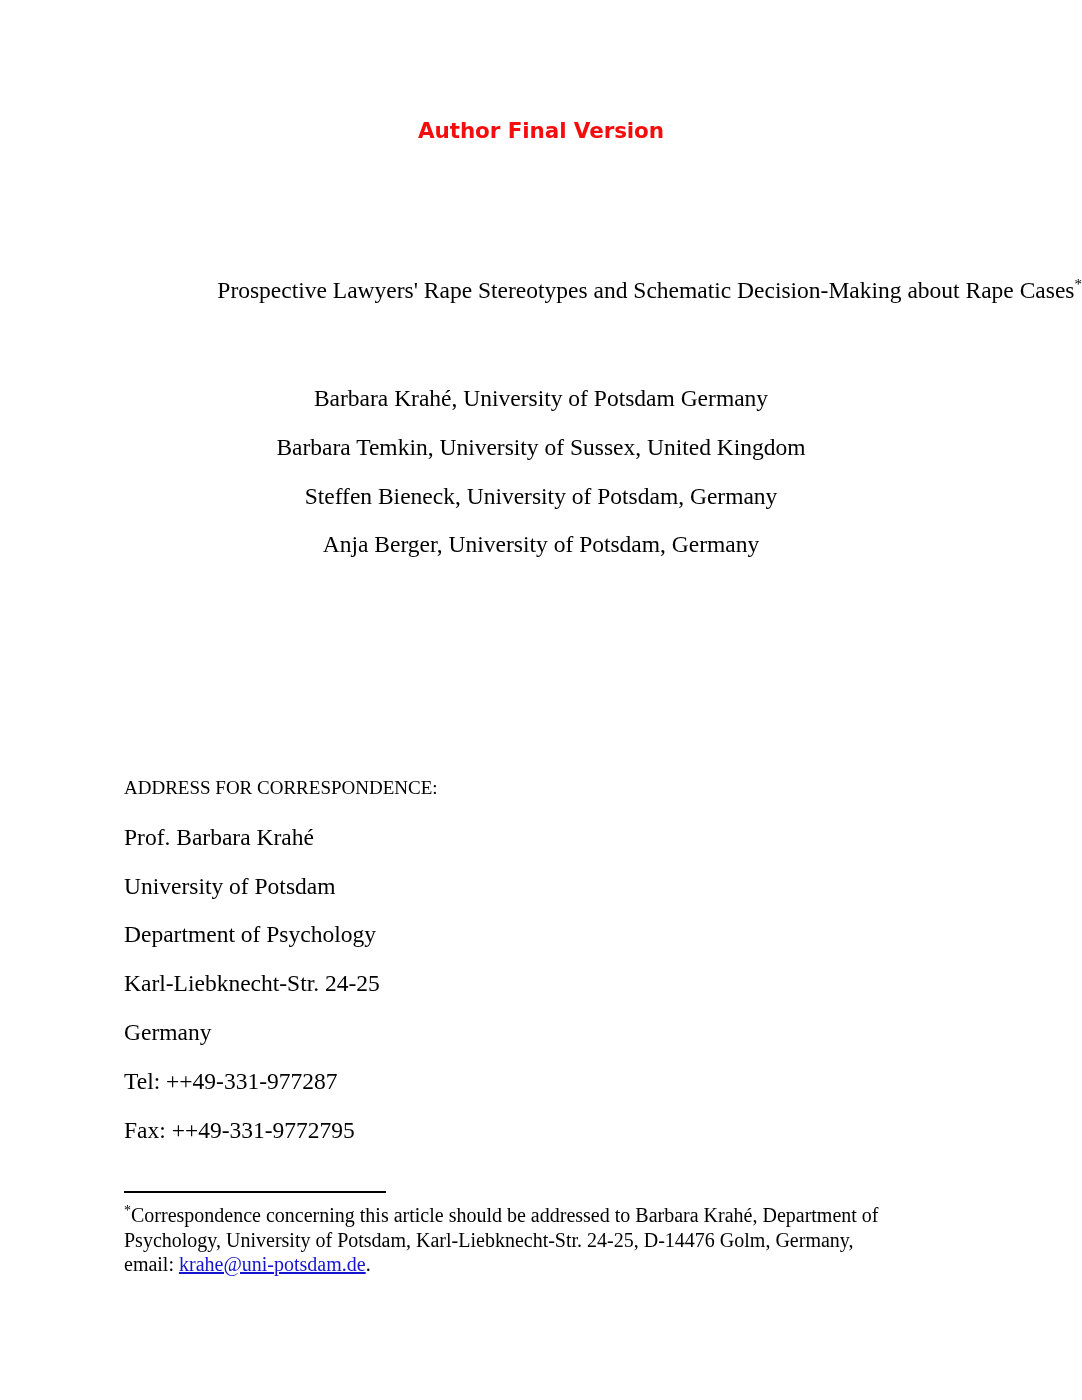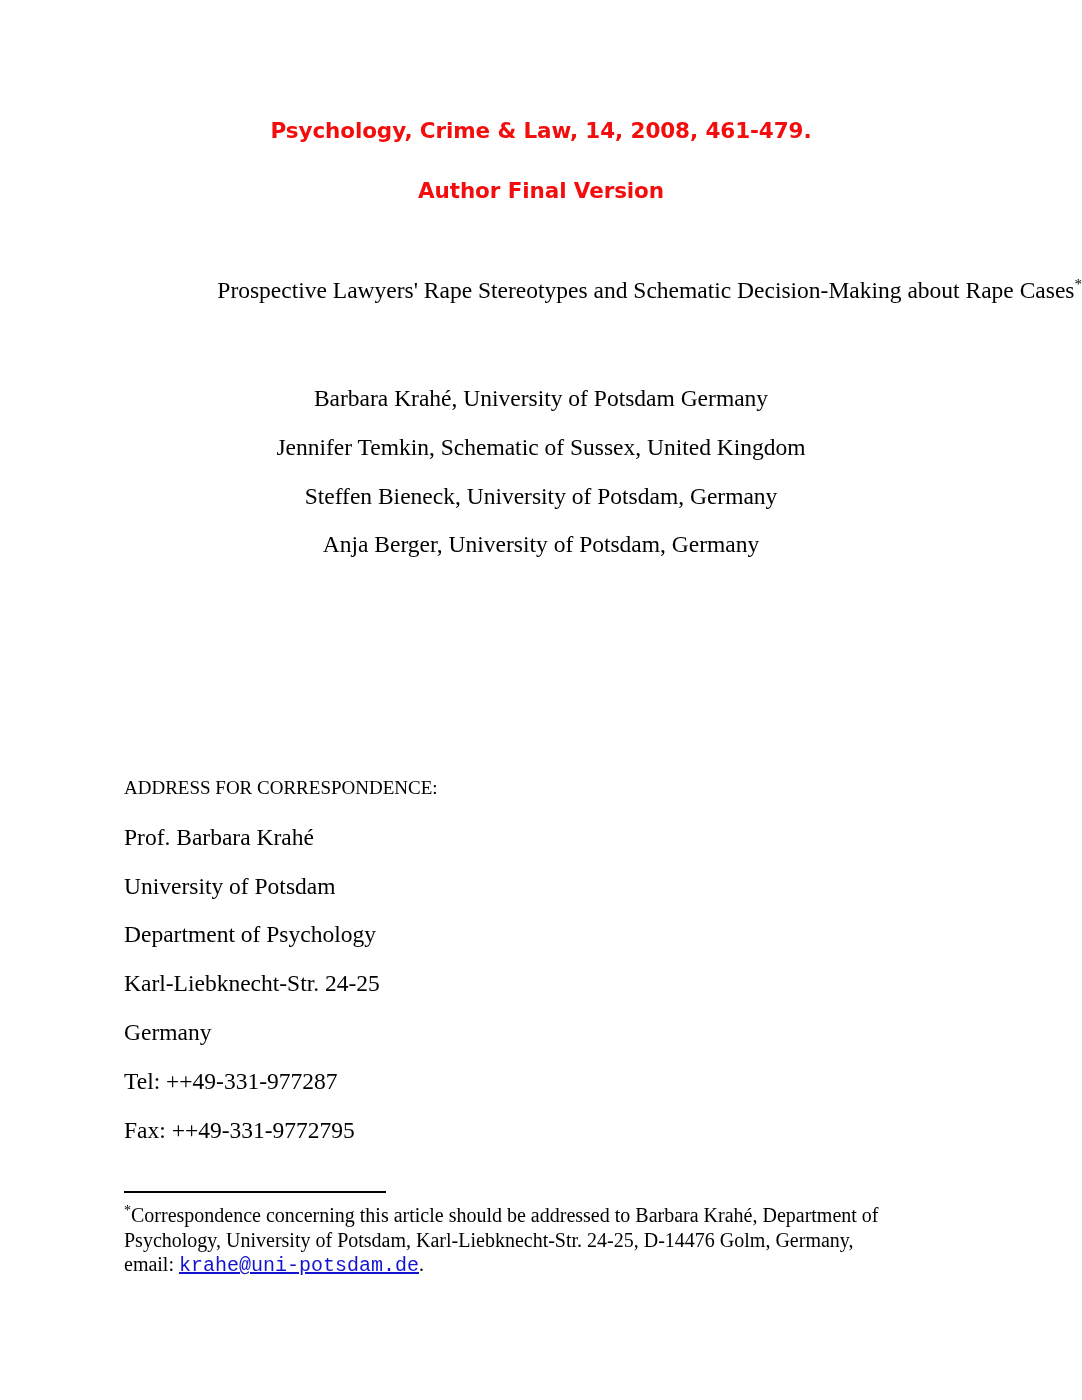--- a/index.html
+++ b/index.html
@@ -114,40 +114,38 @@
     text-align: left;
   }
   .footnote-marker {
     font-size: 14px;
     vertical-align: 7px;
     line-height: 0;
   }
   .footnote-link {
     color: #1414cf;
     text-decoration: underline;
-    font-family: Liberation Mono, monospace;
   }
 </style>
 </head>
 <body>
 
 <div class="page">
 
   <div class="journal-header">
-    <div class="journal-line first">Psychology, Crime &amp; Law, 14, 2008, 461-479.</div>
     <div class="journal-line">Author Final Version</div>
   </div>
 
   <div class="paper-title">
     <span>Prospective Lawyers' Rape Stereotypes and Schematic Decision-Making about Rape Cases</span><span class="title-asterisk">*</span>
   </div>
 
   <div class="authors">
     <div class="author-line">Barbara Krahé, University of Potsdam Germany</div>
-    <div class="author-line">Jennifer Temkin, Schematic of Sussex, United Kingdom</div>
+    <div class="author-line">Barbara Temkin, University of Sussex, United Kingdom</div>
     <div class="author-line">Steffen Bieneck, University of Potsdam, Germany</div>
     <div class="author-line">Anja Berger, University of Potsdam, Germany</div>
   </div>
 
 
   <div class="address-block">
     <div class="address-heading">ADDRESS FOR CORRESPONDENCE:</div>
     <div class="address-line">Prof. Barbara Krahé</div>
     <div class="address-line">University of Potsdam</div>
     <div class="address-line">Department of Psychology</div>

